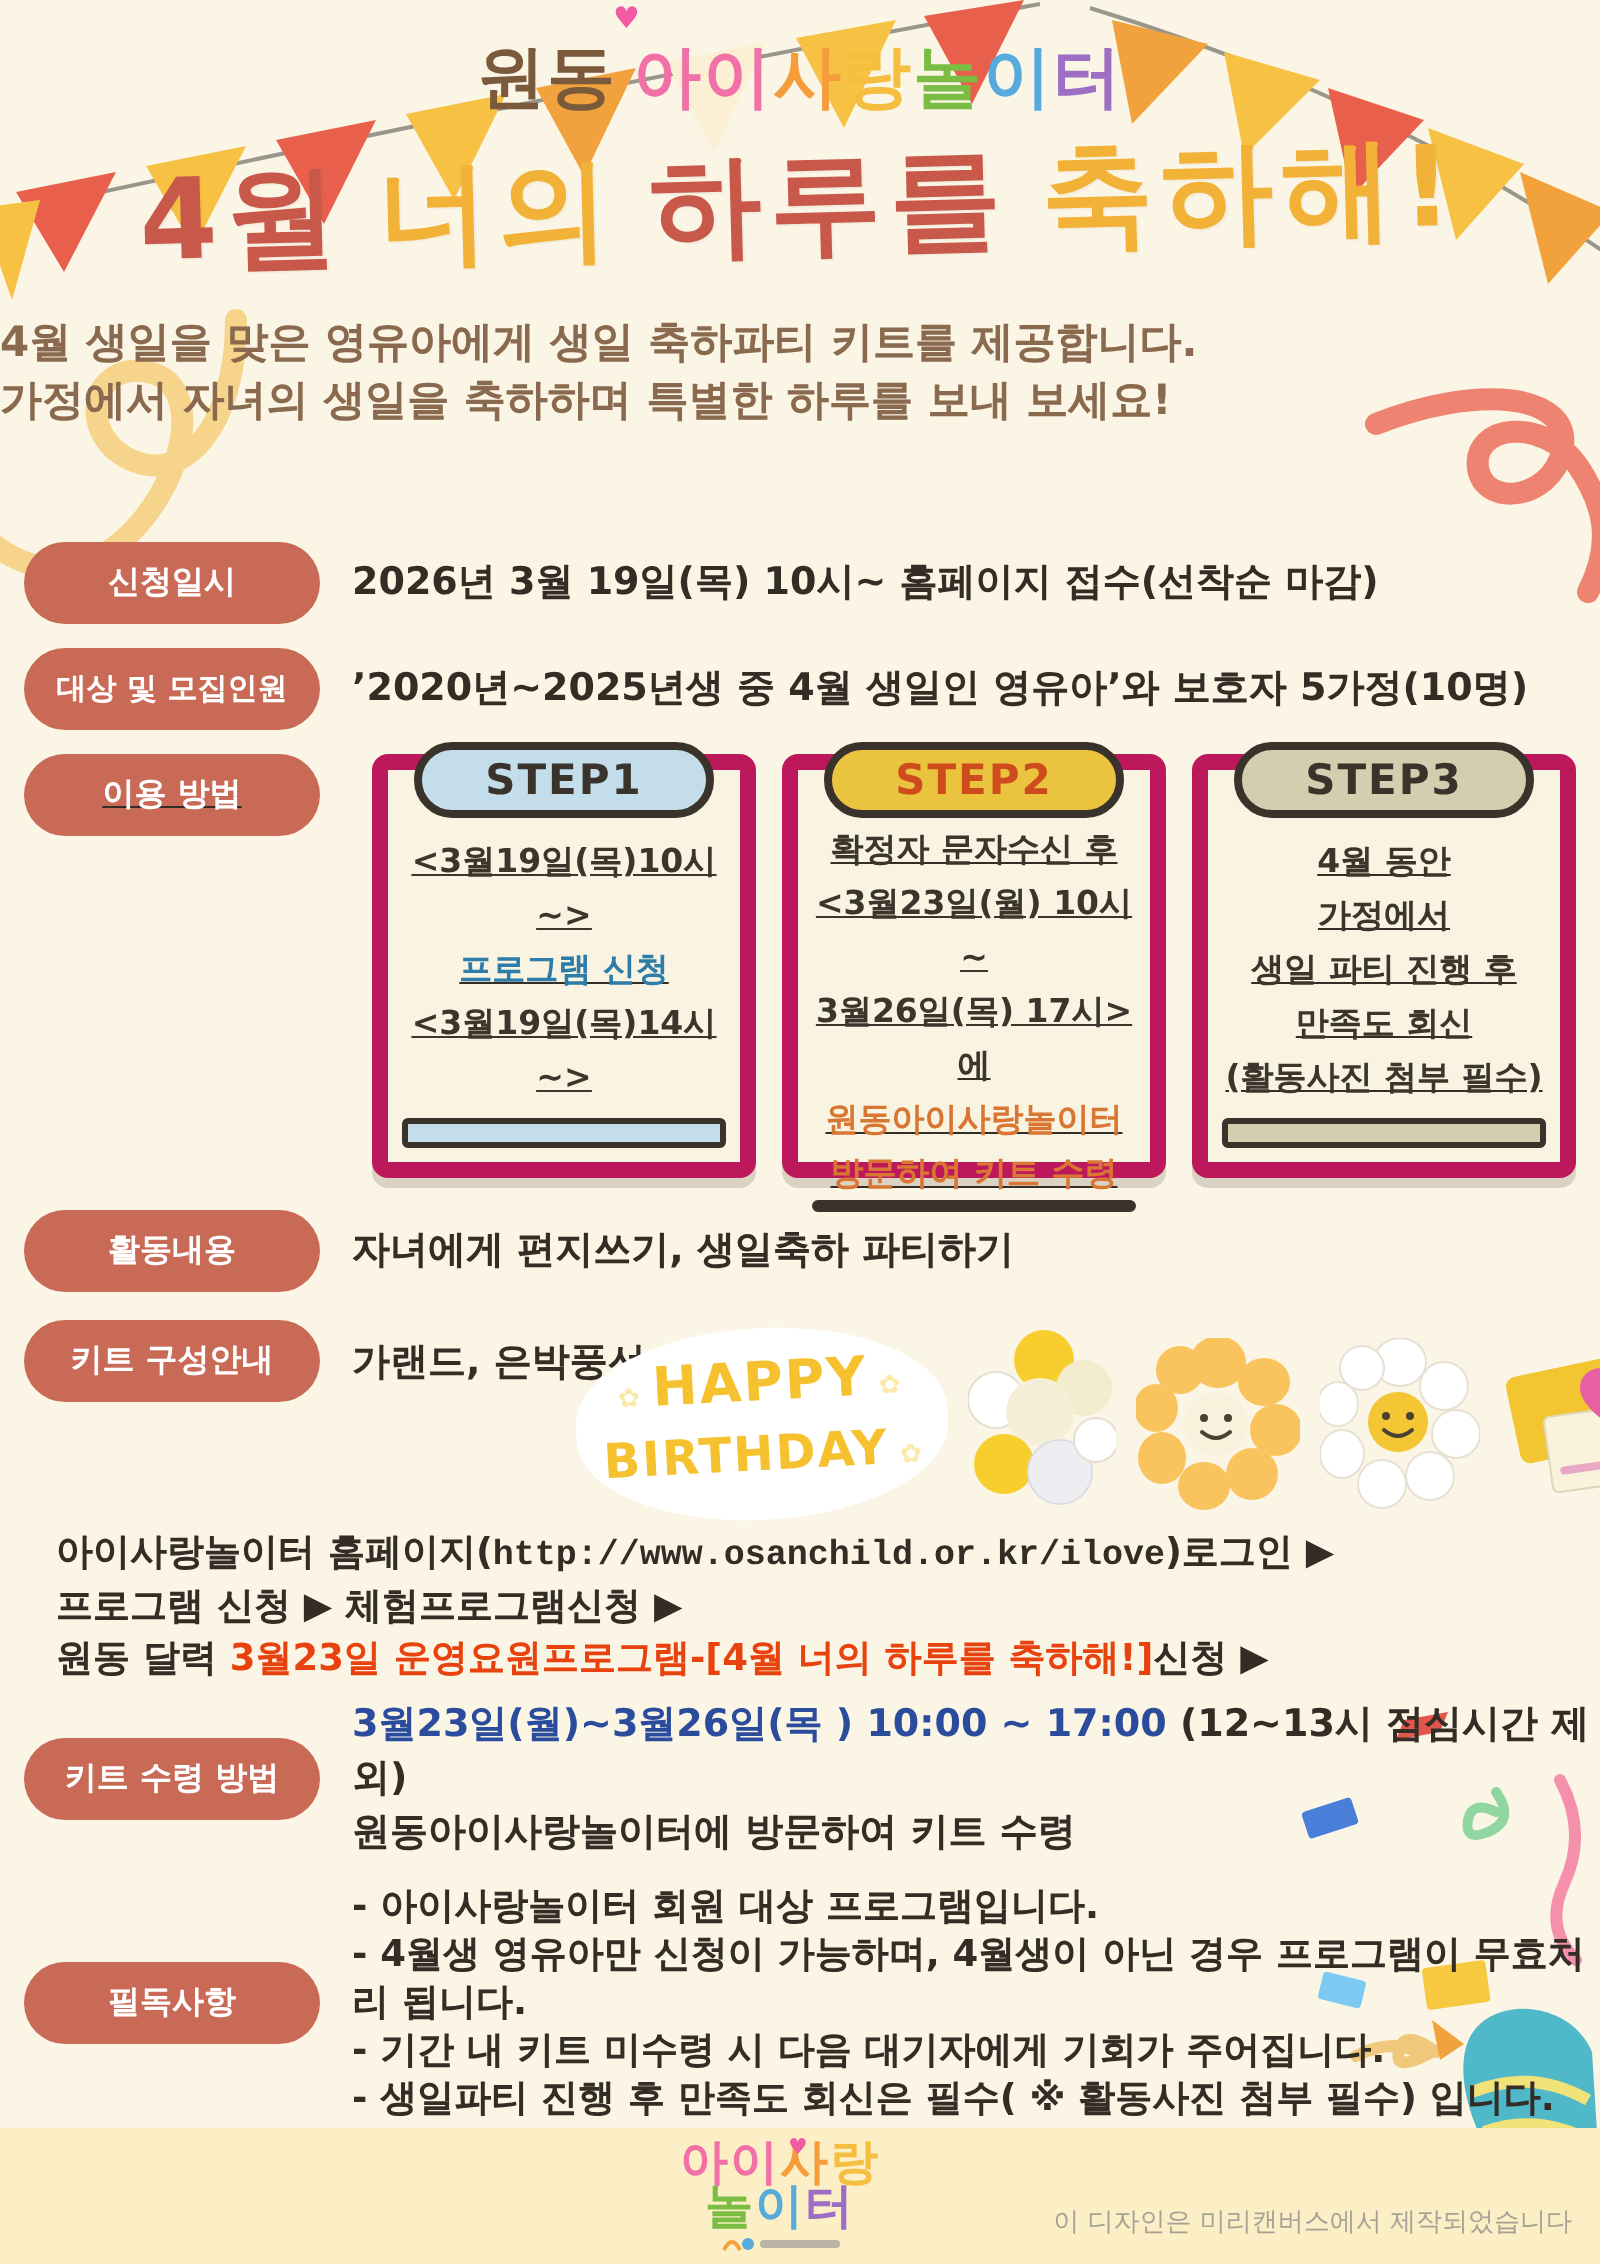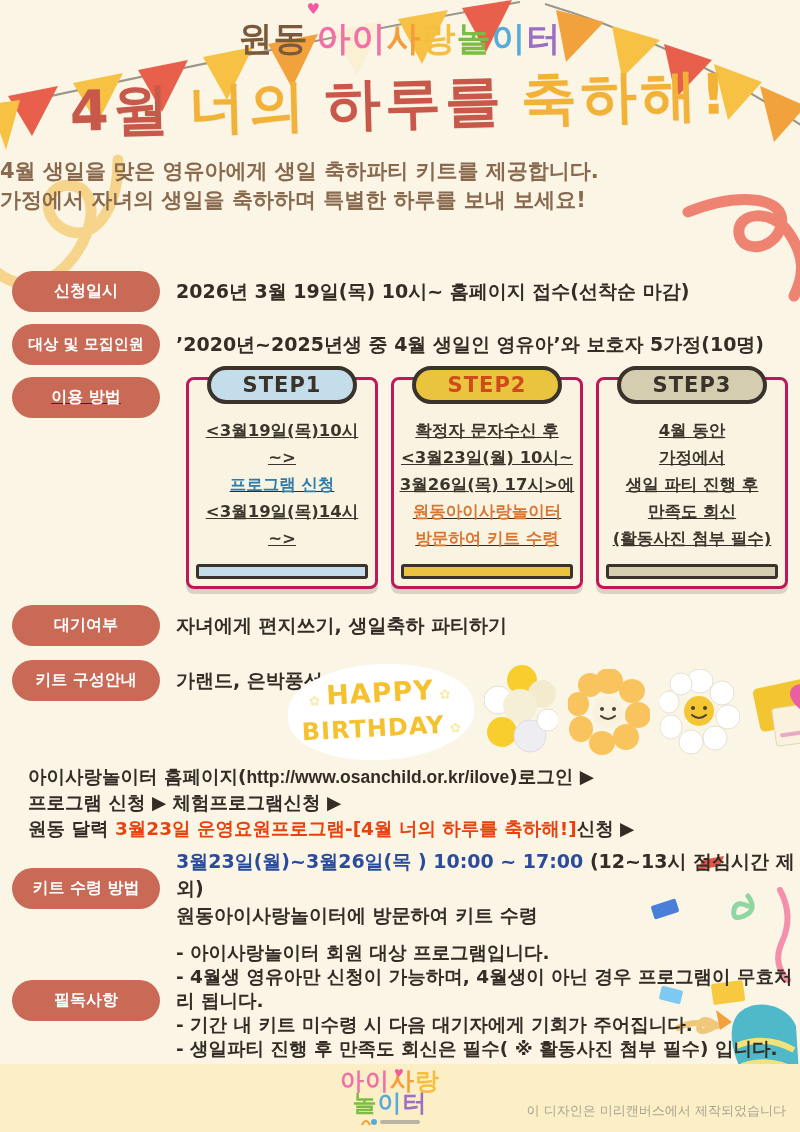--- a/index.html
+++ b/index.html
@@ -34,21 +34,21 @@
   }
   .pill.small { font-size:15px; }
   .pill.mid { font-size:16px; }
   .row-content { margin-left:16px; font-size:19px; line-height:25px; }
 
   
   .row-how { align-items:flex-start; margin-bottom:16px;text-decoration:underline; }
   .steps { margin-left:26px; display:flex; gap:13px; }
   .step-card {
     position:relative; width:192px; height:212px; background:#F9F4E2;
-    border:3px solid #be185d; border-radius:8px;
+    border:8px solid #be185d; border-radius:8px;
     box-shadow:0 5px 0 rgba(120,110,90,0.25);
     display:flex; flex-direction:column;
   }
   .step-head {
     position:absolute; top:-14px; left:50%; transform:translateX(-50%);
     width:150px; height:38px; border:4px solid #39332B; border-radius:20px;
     display:flex; align-items:center; justify-content:center;
     font-size:21px; letter-spacing:1px;
   }
   .step1 .step-head { background:#C3DEEA; color:#39332B; }
@@ -73,21 +73,21 @@
     width:186px; height:96px; background:#FFFFFF; border-radius:50% / 46%;
     display:flex; flex-direction:column; align-items:center; justify-content:center;
     color:#F5C12E; font-size:27px; letter-spacing:1px; line-height:30px;
     transform:rotate(-3deg);
   }
   .garland .g2 { font-size:24px; }
   .daisy { color:#FBE9A8; font-size:13px; }
 
   
   .apply-block { margin-left:16px; font-size:18.5px; line-height:26px; }
-  .mono { font-family:Liberation Sans, sans-serif; font-size:17.5px; }
+  .mono { font-family:Liberation Mono, monospace; font-size:17.5px; }
   .t-red { color:#E8430F; }
   .t-blue { color:#2E7CA8; }
   .t-deepblue { color:#2B4C9C; }
   .row-apply { margin-bottom:6px; }
   .row-pickup .row-content { line-height:27px; }
 
   .row-notes { margin-bottom:8px; }
   .notes-block { margin-left:16px; font-size:18.5px; line-height:24px; }
 
   
@@ -188,21 +188,21 @@
             <div class="sl-plain">만족도 회신</div>
             <div class="sl-plain">(활동사진 첨부 필수)</div>
           </div>
           <div class="step-foot"></div>
         </div>
 
       </div>
     </div>
 
     <div class="row">
-      <div class="pill">대기여부</div>
+      <div class="pill">활동내용</div>
       <div class="row-content">자녀에게 편지쓰기, 생일축하 파티하기</div>
     </div>
 
     <div class="row row-kit">
       <div class="pill mid">키트 구성안내</div>
       <div class="kit-text">가랜드, 은박풍선, 풍선, 카드</div>
       <div class="kit-imgs">
         <div class="garland">
           <div><span class="daisy">✿ </span><span>HAPPY</span><span class="daisy"> ✿</span></div>
           <div class="g2"><span>BIRTHDAY</span><span class="daisy"> ✿</span></div>

